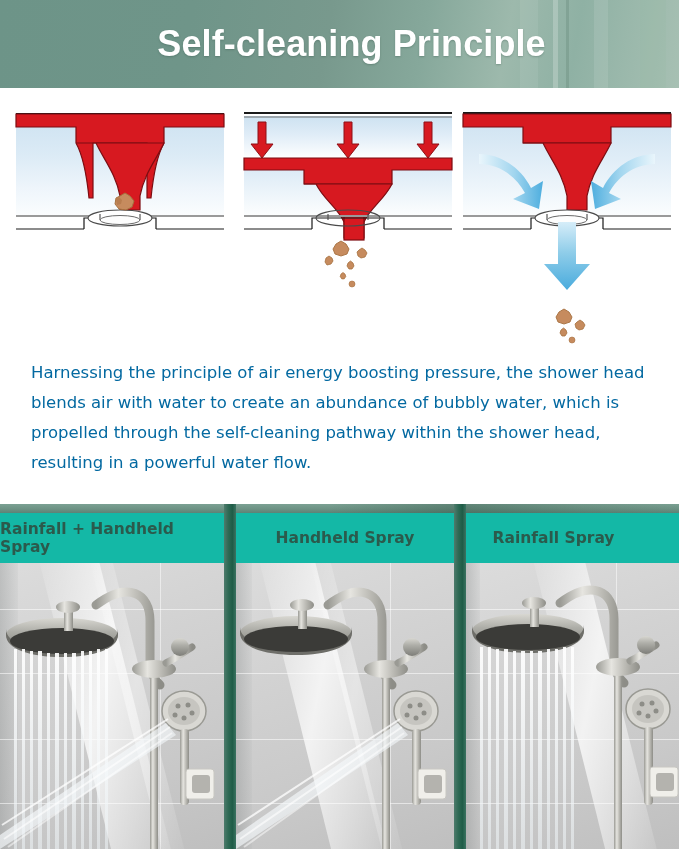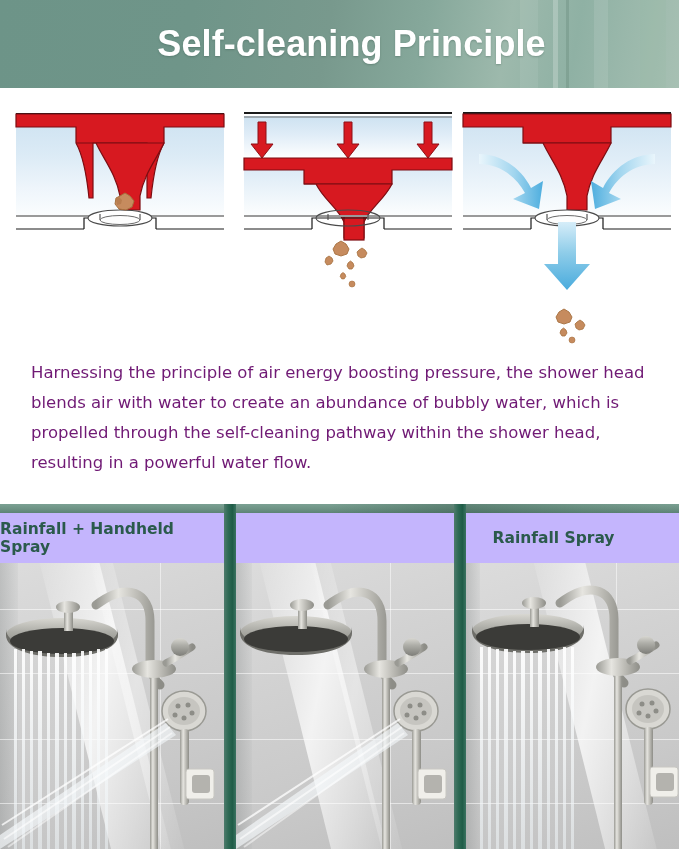--- a/index.html
+++ b/index.html
@@ -30,32 +30,32 @@
   .dg.d3{left:455px;}
 
   
   .chamber{position:absolute;left:8px;top:28px;width:208px;height:100px;
            background:linear-gradient(180deg,#cde2f1 0%,#dcebf6 40%,#eef5fb 72%,#fbfdfe 100%);}
   .topline{position:absolute;left:8px;top:25px;width:208px;height:2px;background:#1a1a1a;}
   .topline2{position:absolute;left:8px;top:29px;width:208px;height:1px;background:#6a6a6a;}
 
   
   .bodytext{position:absolute;left:31px;top:358px;width:622px;
-            font-size:16.5px;line-height:30px;color:#701a75;
+            font-size:16.5px;line-height:30px;color:#0369a1;
             font-family:"DejaVu Sans",sans-serif;white-space:pre-wrap;}
 
   
   .greenband{position:absolute;left:0;top:504px;width:679px;height:9px;
              background:linear-gradient(180deg,#7ba193 0%,#6d9284 55%,#5d8376 100%);}
   .gb-shade{position:absolute;left:330px;top:504px;width:360px;height:9px;
             background:linear-gradient(90deg,rgba(45,80,66,.0) 0%,rgba(45,80,66,.35) 35%,
                        rgba(45,80,66,.12) 70%,rgba(45,80,66,0) 100%);}
 
   
-  .labels{position:absolute;left:0;top:513px;width:679px;height:50px;background:#c4b5fd;}
+  .labels{position:absolute;left:0;top:513px;width:679px;height:50px;background:#14b8a6;}
   .label{position:absolute;top:0;height:50px;display:flex;align-items:center;
          justify-content:center;color:#2b5a4c;font-size:15.5px;font-weight:bold;
          font-family:"DejaVu Sans",sans-serif;}
   .lb1{left:0;width:224px;}
   .lb2{left:236px;width:218px;}
   .lb3{left:466px;width:175px;}
   .divider{position:absolute;top:504px;width:12px;height:345px;
            background:linear-gradient(90deg,#4e7b6c 0%,#2f6a55 35%,#1f5c47 70%,#3b7361 100%);}
   .dv1{left:224px;}
   .dv2{left:454px;}
@@ -235,20 +235,21 @@
   </div>
 </div>
 
 <div class="bodytext">Harnessing the principle of air energy boosting pressure, the shower head blends air with water to create an abundance of bubbly water, which is  propelled through the self-cleaning pathway within the shower head, resulting in a powerful water flow.</div>
 
 <div class="greenband"></div>
 <div class="gb-shade"></div>
 
 <div class="labels">
   <div class="label lb1">Rainfall + Handheld Spray</div>
+  <div class="label lb2">Handheld Spray</div>
   <div class="label lb3">Rainfall Spray</div>
 </div>
 
 <div class="photos">
 
   <div class="panel pa">
     <div class="wallshade" style="left:0;width:18px;"></div>
     <div class="tile-h" style="top:46px;"></div>
     <div class="tile-h" style="top:110px;"></div>
     <div class="tile-h" style="top:176px;"></div>

